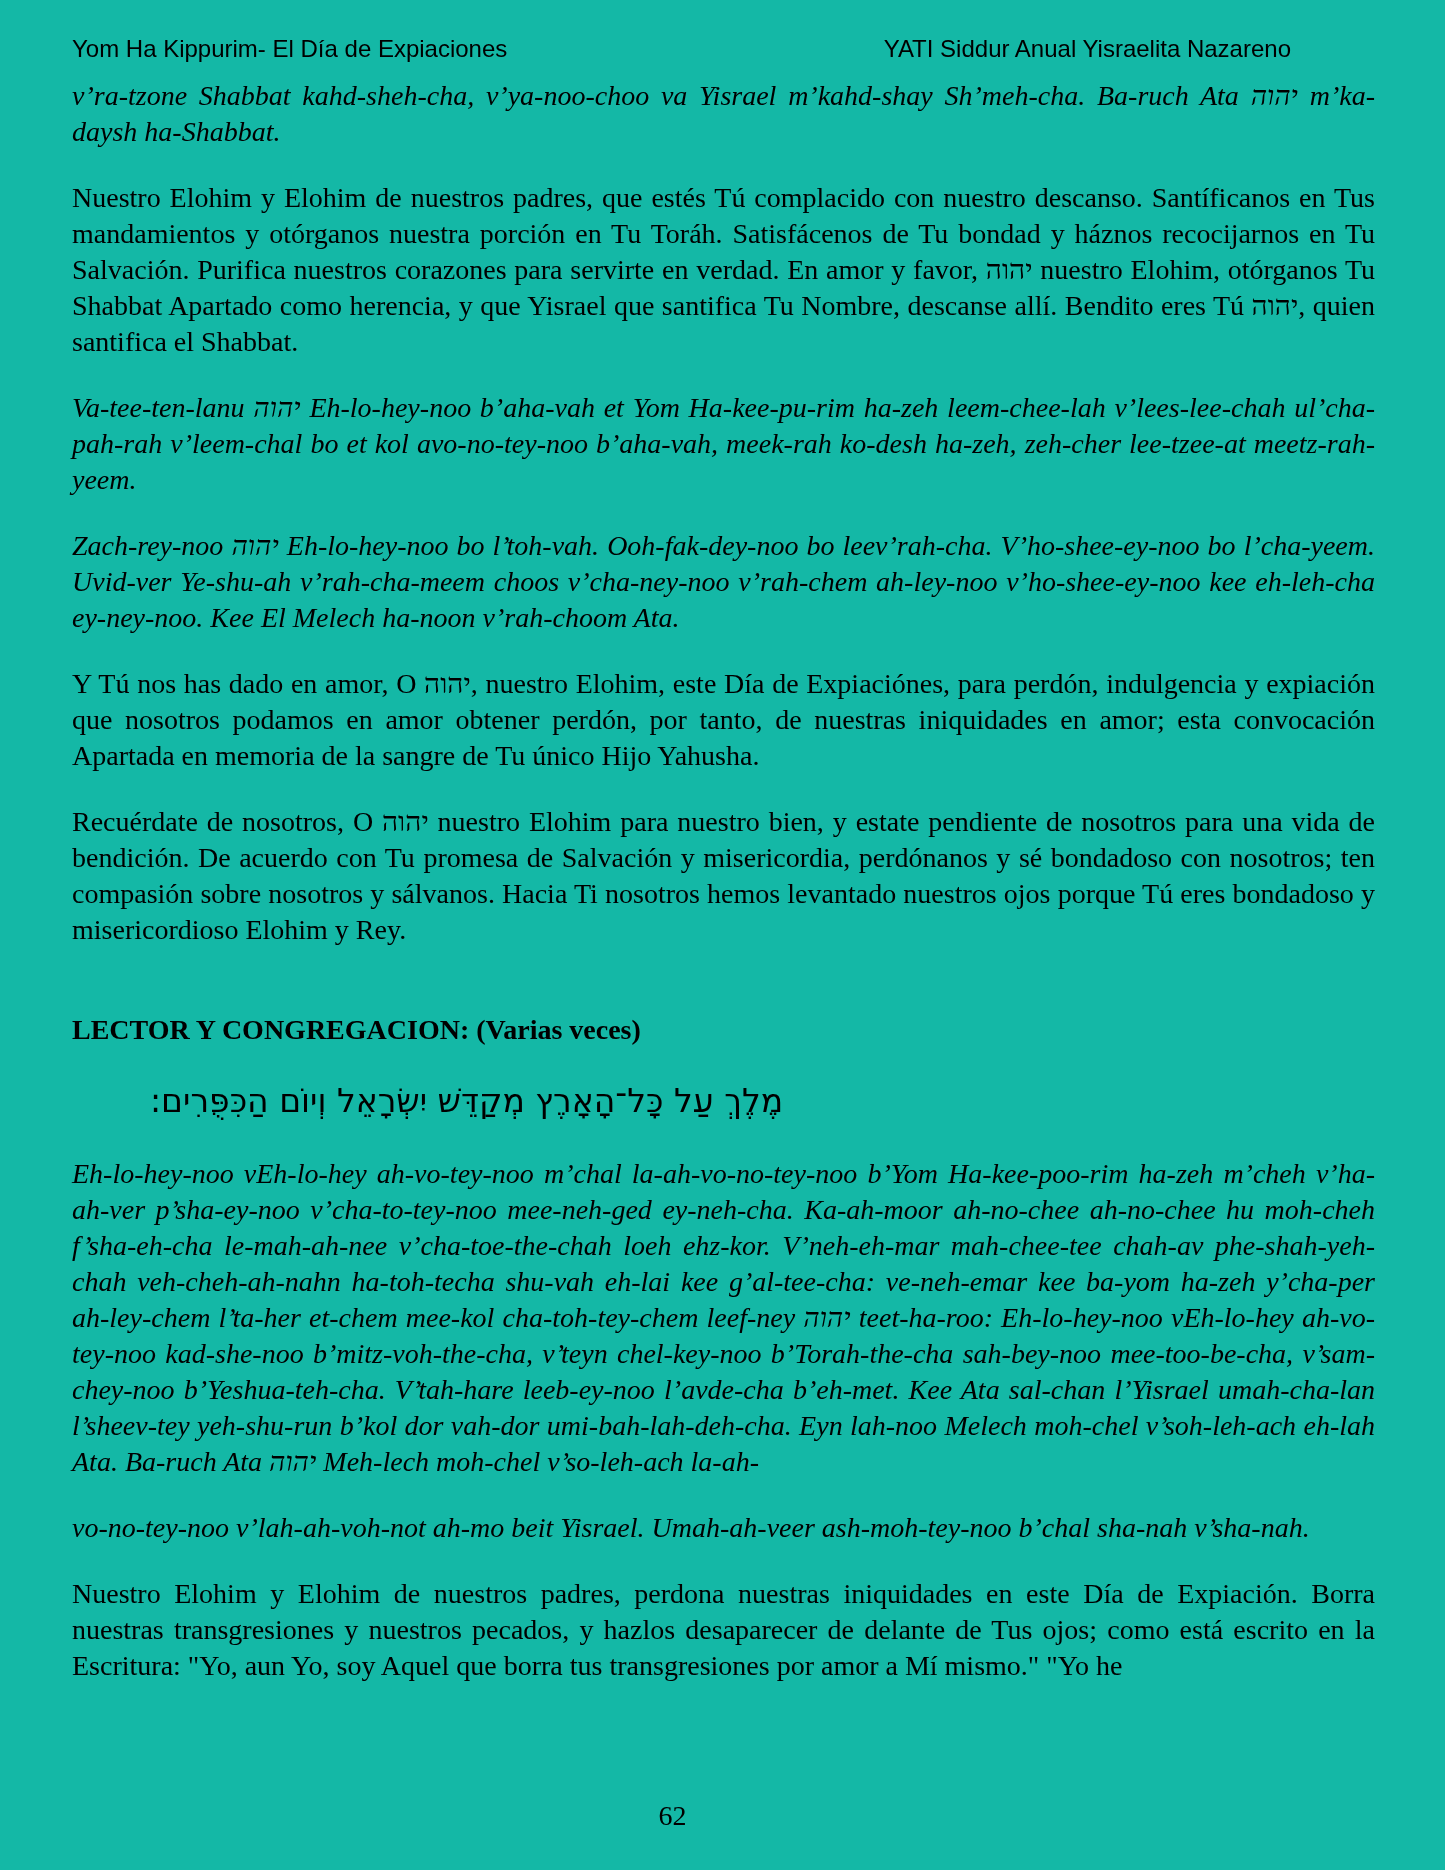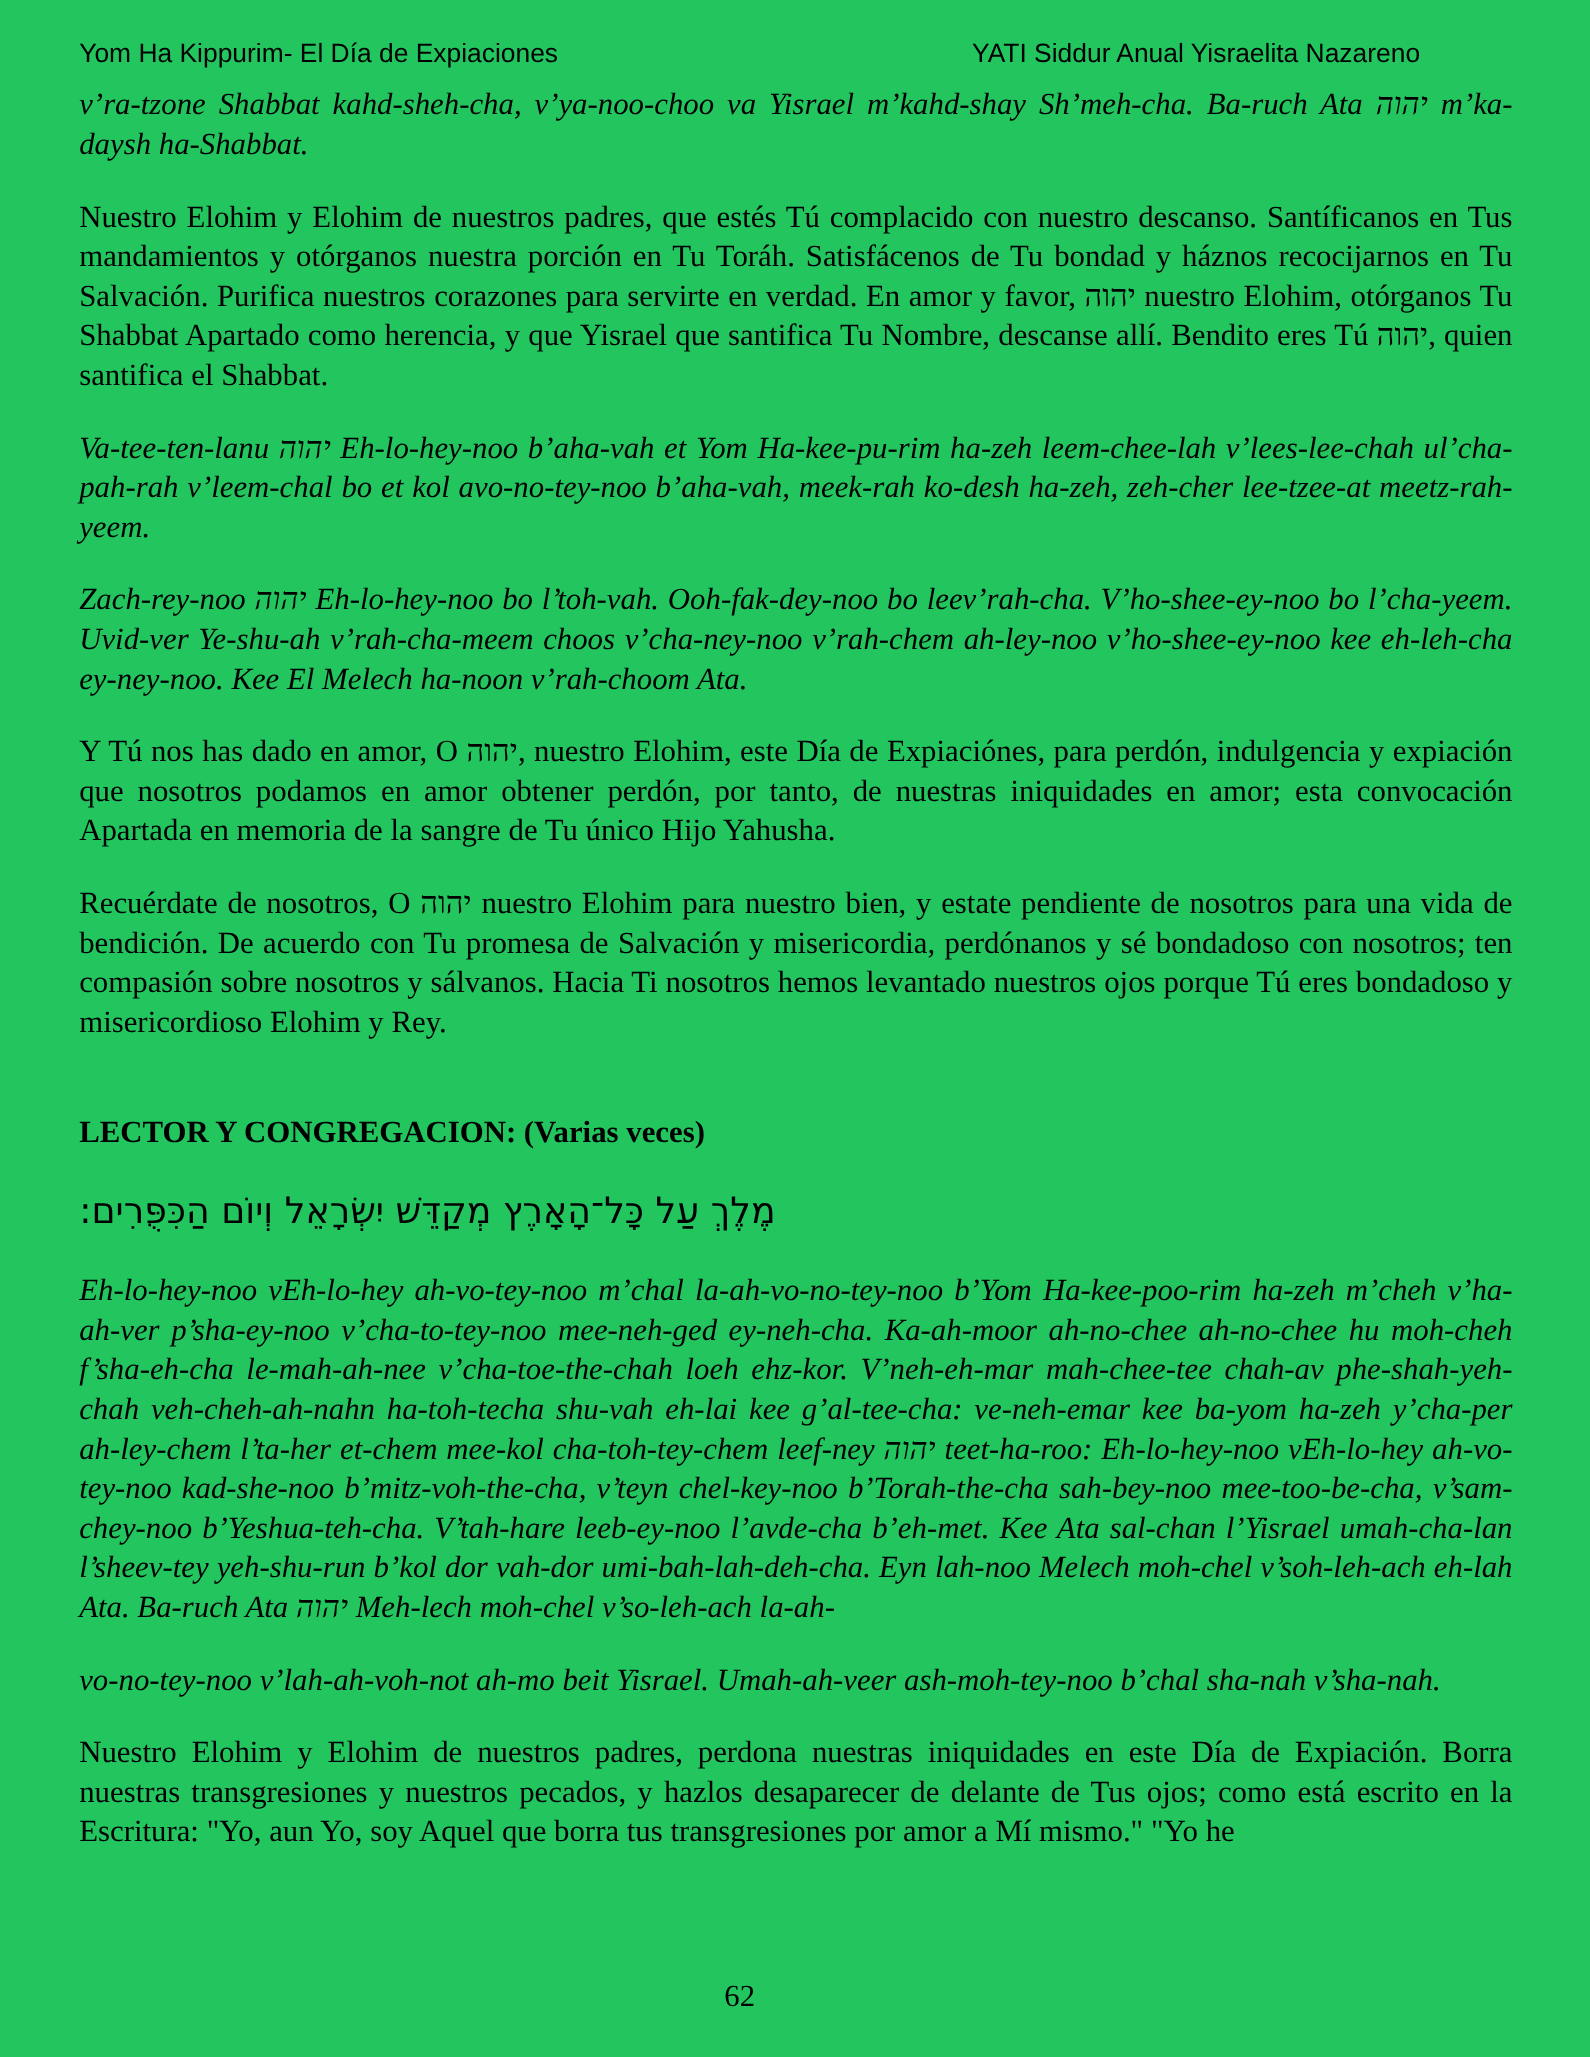--- a/index.html
+++ b/index.html
@@ -1,18 +1,18 @@
 <!DOCTYPE html>
 <html><head>
 <meta charset="utf-8">
 <style>
   html, body { margin:0; padding:0; background:#e8e8e8; }
   .page {
     width:1445px; height:1870px;
-    background:#22c55e; color:#000;
+    background:#14b8a6; color:#000;
     box-sizing:border-box;
     padding:34px 70px 0 72px;
     position:relative;
     overflow:hidden;
     font-family:"Liberation Serif","DejaVu Serif","DejaVu Sans",serif;
     font-size:28px; line-height:36px;
   }
   .doc-header {
     display:flex; justify-content:space-between; align-items:baseline;
     font-family:"Liberation Sans","DejaVu Sans",sans-serif;
@@ -26,20 +26,21 @@
   }
   .para.first { margin-top:0; }
   .translit { font-style:italic; }
   .bold-header { font-weight:bold; margin-top:30px; text-align:justify; }
   .bold-header .bi { font-weight:bold; font-style:italic; }
   .gap-lg { margin-top:64px; }
   .hebrew-line-wrap { margin:4px 0 0 0; }
   .hebrew-line {
     display:inline-block;
     direction:rtl; unicode-bidi:isolate;
+    margin-left:78px;
     font-size:33px; line-height:50px;
     font-family:"DejaVu Sans","Liberation Serif",sans-serif;
   }
   .page-number {
     position:absolute; left:0; top:1798px; width:1345px;
     text-align:center; font-size:28px;
   }
 </style>
 </head>
 <body>

